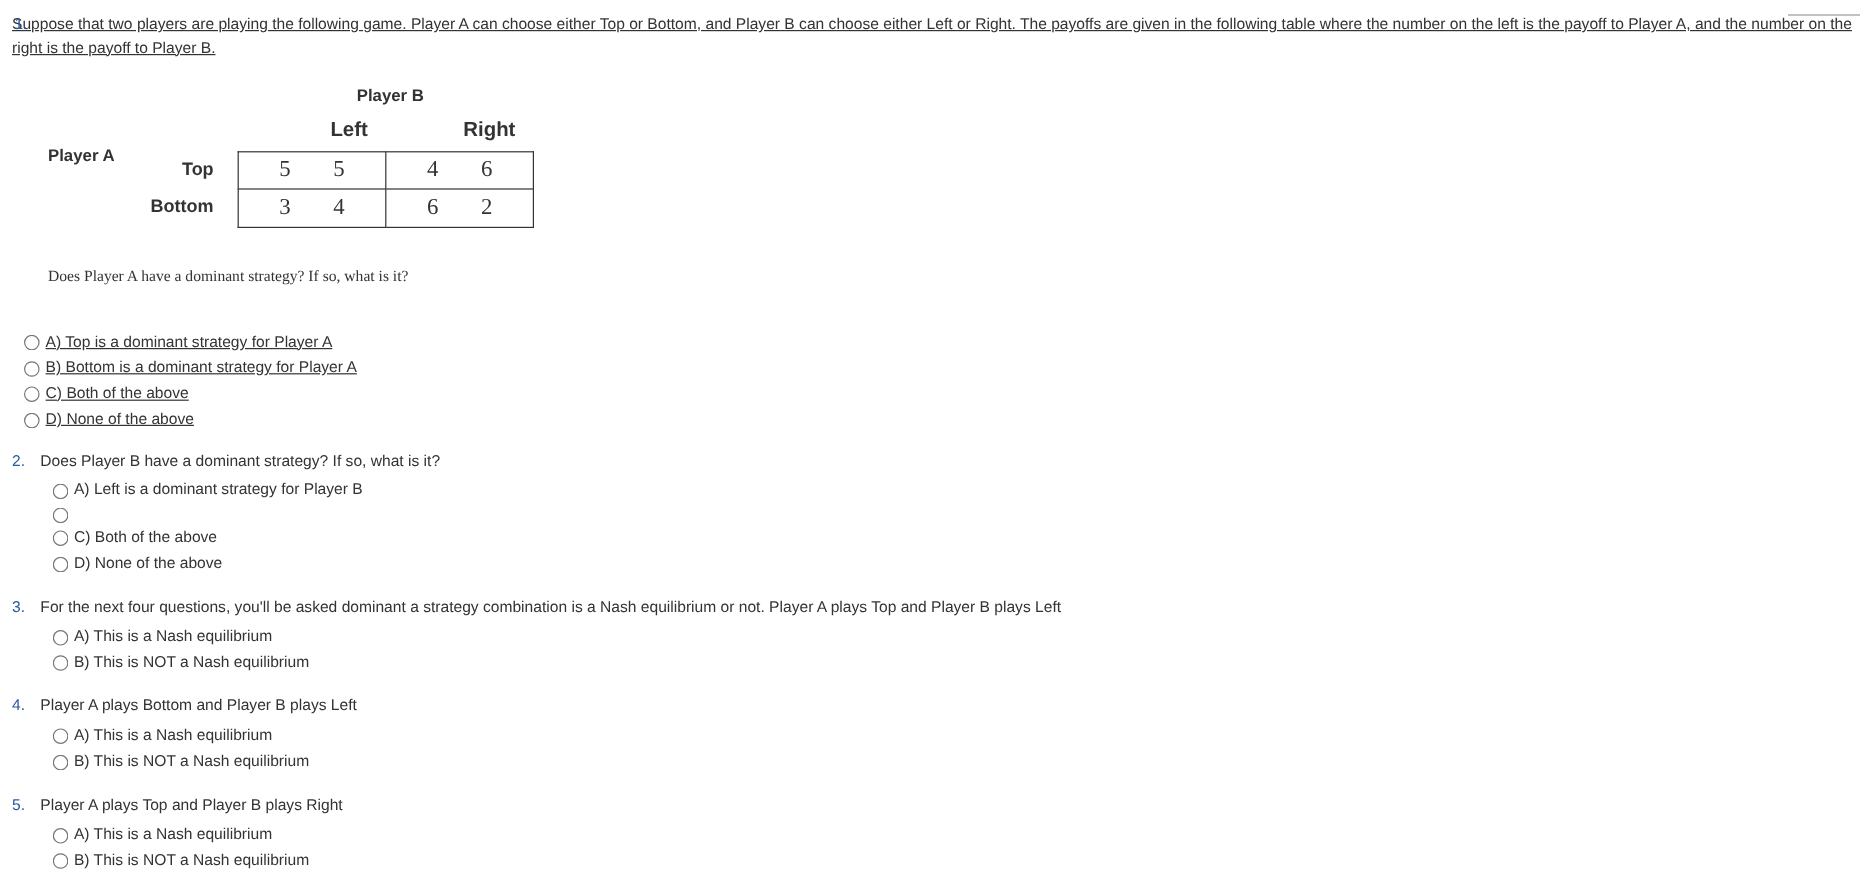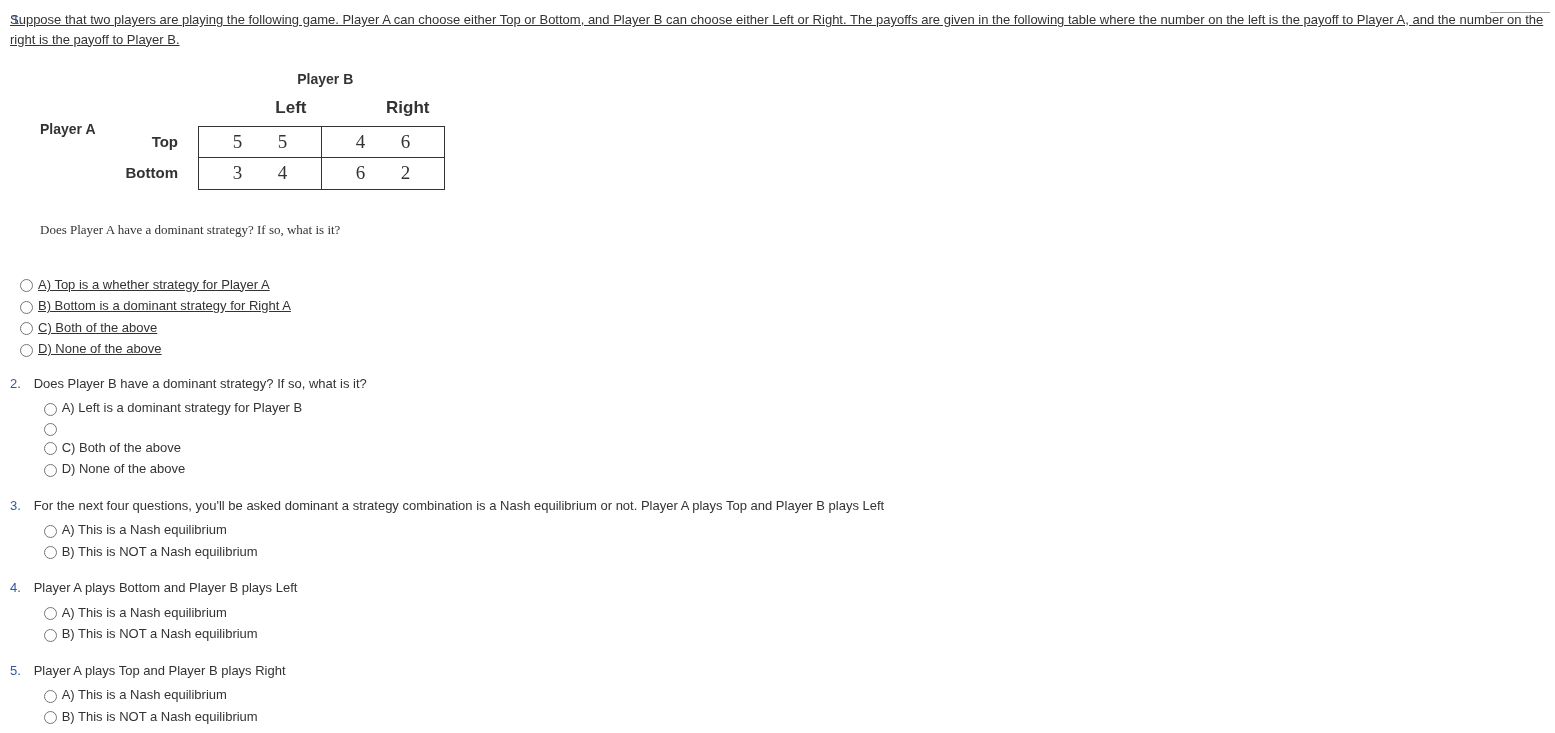--- a/index.html
+++ b/index.html
@@ -169,25 +169,25 @@
         </table>
     </div>
   </div>
 </div>
 
 <div class="sub-question">Does Player A have a dominant strategy? If so, what is it?</div>
 <br>
 <div class="intro-block">
   <div class="option">
       <input type="radio" name="q1" style="">
-      <span>A) Top is a whether strategy for Player A</span>
-    </div>
-  <div class="option">
-      <input type="radio" name="q1" style="">
-      <span>B) Bottom is a dominant strategy for Right A</span>
+      <span>A) Top is a dominant strategy for Player A</span>
+    </div>
+  <div class="option">
+      <input type="radio" name="q1" style="">
+      <span>B) Bottom is a dominant strategy for Player A</span>
     </div>
   <div class="option">
       <input type="radio" name="q1" style="">
       <span>C) Both of the above</span>
     </div>
   <div class="option">
       <input type="radio" name="q1" style="">
       <span>D) None of the above</span>
     </div>
 </div>

